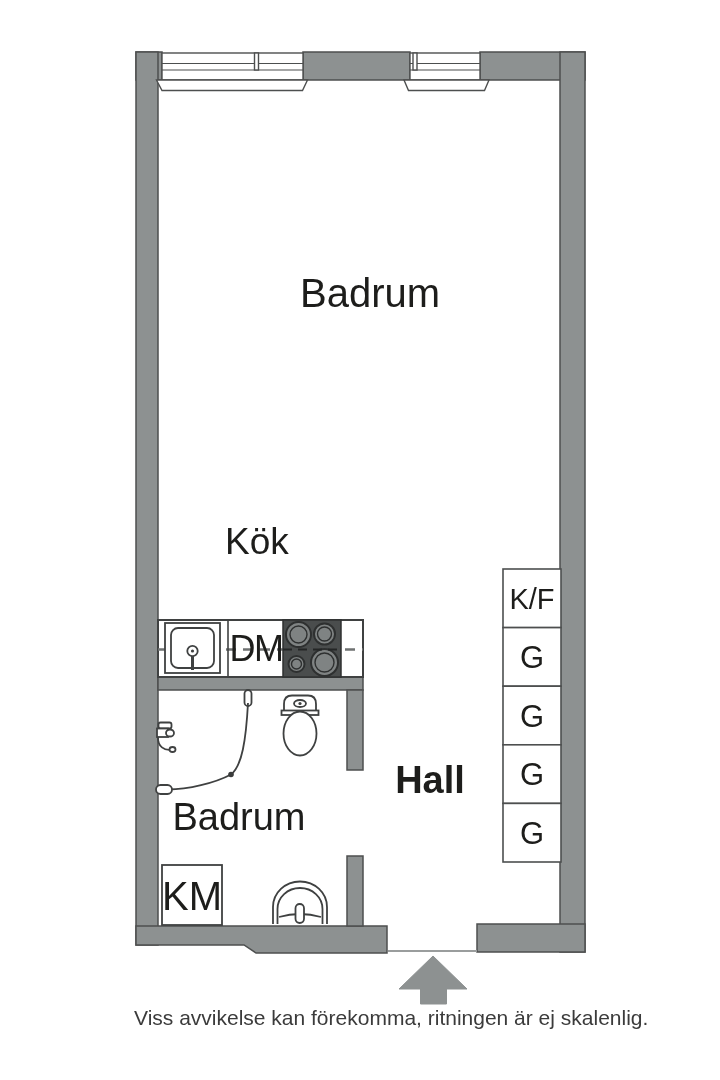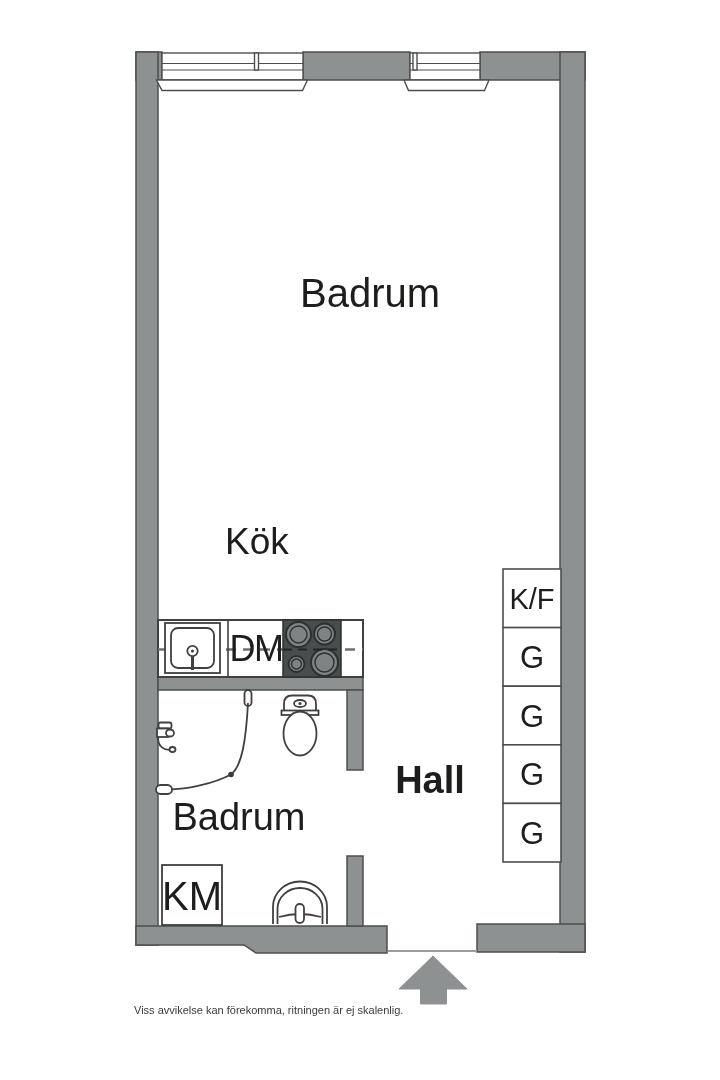--- a/index.html
+++ b/index.html
@@ -34,21 +34,21 @@
   .lbl-kok{left:257px;top:541px;font-size:37px;}
   .lbl-badrum{left:239px;top:817px;}
   .lbl-hall{left:430px;top:780px;font-weight:bold;}
   .lbl-dm{left:256px;top:649px;font-size:36px;letter-spacing:-1.5px;text-align:center;}
   .lbl-km{left:192px;top:896px;font-size:40px;}
   .lbl-kf{left:532px;top:599px;font-size:29px;}
   .lbl-g{left:532px;top:0;font-size:31px;}
   .lbl-g1{top:657px;} .lbl-g2{top:716px;} .lbl-g3{top:774px;} .lbl-g4{top:833px;}
   .disclaimer{
     position:absolute;left:134px;top:1003px;
-    font-size:11px;color:var(--muted);line-height:1.4;
+    font-size:21px;color:var(--muted);line-height:1.4;
   }
 </style>
 </head>
 <body>
 
 <div class="canvas">
 
   <svg class="plan-svg" width="720" height="1080" viewBox="0 0 720 1080">
 
     <g>

